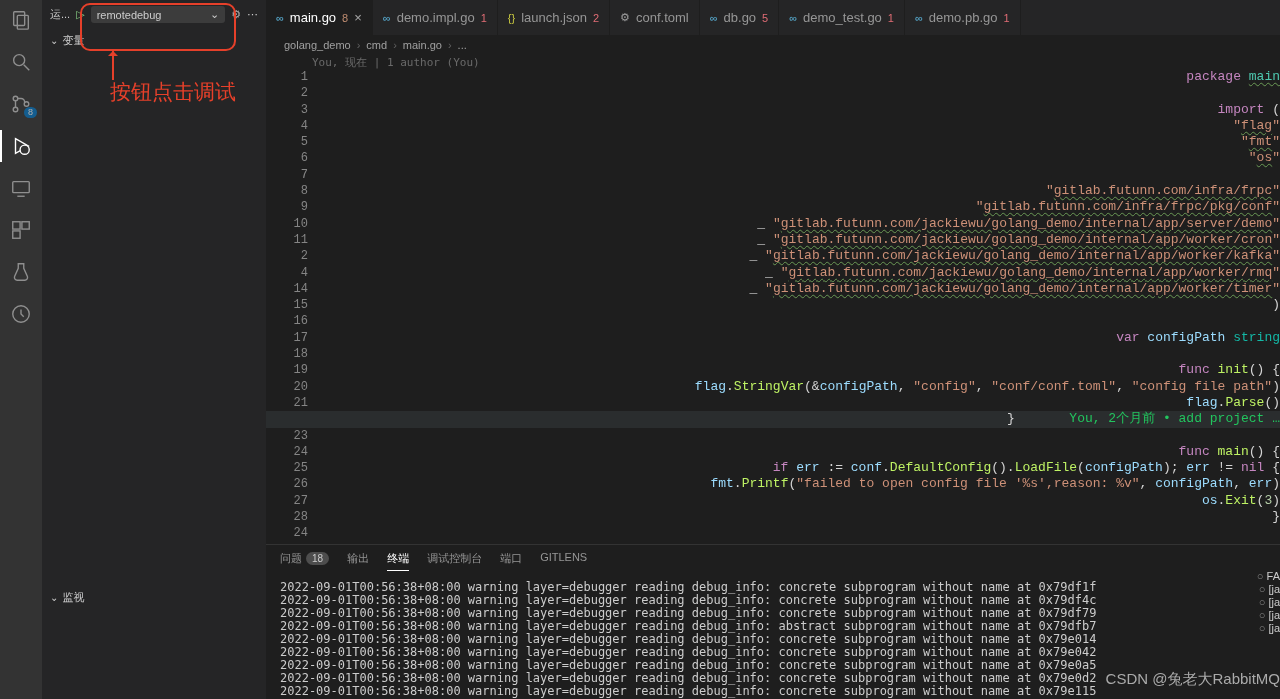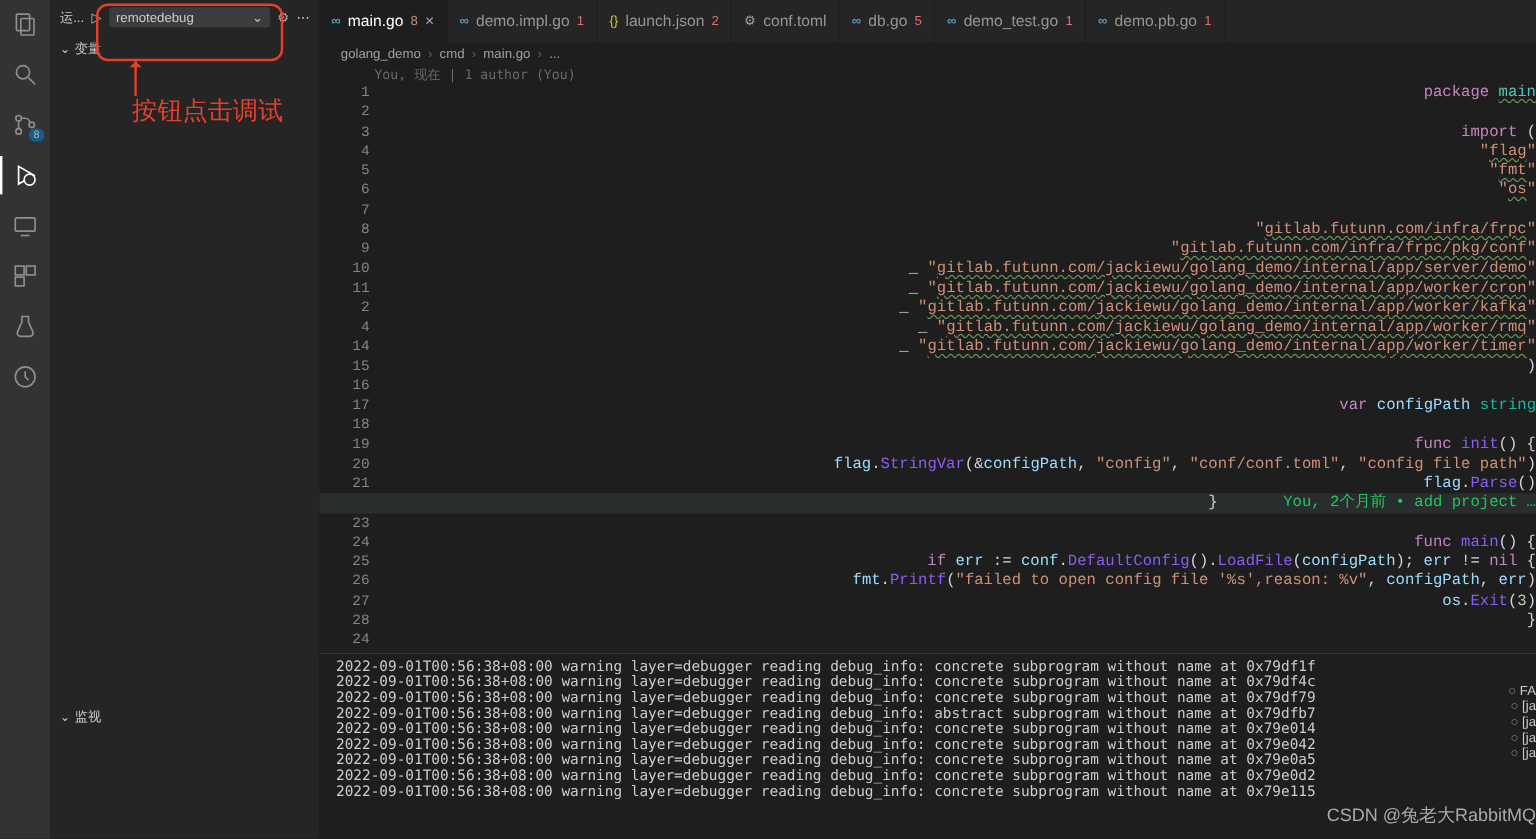--- a/index.html
+++ b/index.html
@@ -42,21 +42,21 @@
 .editor { flex:1; overflow:hidden; font-family:Consolas,"Courier New",monospace; font-size:13px; line-height:16.3px; position:relative;}
 .blame { position:absolute; left:32px; top:0; font-size:11px; color:#6a6a6a; font-family:Consolas,monospace;margin-left:14px;}
 .gutter { position:absolute; left:0; top:14px; width:56px; text-align:right; color:#858585; font-size:12px; padding-right:14px;}
 .gutter div { height:16.3px; }
 .code { position:absolute; left:62px; top:14px; right:0; white-space:pre;text-align:right; }
 .code .line { height:16.3px; }
 .line.hl { background:#2a2d2e; margin-left:-62px; padding-left:62px;}
 .c-kw { color:#c586c0;}
 .c-pkg { color:#4ec9b0;}
 .c-str { color:#ce9178;}
-.c-fn { color:#8b5cf6;}
+.c-fn { color:#bef264;}
 .c-id { color:#9cdcfe;}
 .c-num { color:#b5cea8;}
 .c-type { color:#14b8a6;}
 .c-pn { color:#d4d4d4;}
 .c-blank { color:#d4d4d4;}
 .c-lens { color:#22c55e; font-style:normal;}
 .wavy { text-decoration: underline wavy #6a9955 1px; text-underline-offset:2px;}
 .panel { height:155px; background:#1e1e1e; border-top:1px solid #333; display:flex; flex-direction:column;}
 .panel-tabs { display:flex; gap:18px; padding:6px 14px; font-size:11px; color:#969696;}
 .panel-tab { cursor:pointer; padding-bottom:4px;}
@@ -233,20 +233,28 @@
         <div>24</div>
         <div>25</div>
         <div>26</div>
         <div>27</div>
         <div>28</div>
         <div>24</div>
       </div>
     <div class="code" id="code"><div class="line"><span class="c-kw">package</span> <span class="c-pkg wavy">main</span></div><div class="line">&nbsp;</div><div class="line"><span class="c-kw">import</span> <span class="c-pn">(</span></div><div class="line">    <span class="c-str">"<span class="wavy">flag</span>"</span></div><div class="line">    <span class="c-str">"<span class="wavy">fmt</span>"</span></div><div class="line">    <span class="c-str">"<span class="wavy">os</span>"</span></div><div class="line">&nbsp;</div><div class="line">    <span class="c-str">"<span class="wavy">gitlab.futunn.com/infra/frpc</span>"</span></div><div class="line">    <span class="c-str">"<span class="wavy">gitlab.futunn.com/infra/frpc/pkg/conf</span>"</span></div><div class="line">    <span class="c-blank">_</span> <span class="c-str">"<span class="wavy">gitlab.futunn.com/jackiewu/golang_demo/internal/app/server/demo</span>"</span></div><div class="line">    <span class="c-blank">_</span> <span class="c-str">"<span class="wavy">gitlab.futunn.com/jackiewu/golang_demo/internal/app/worker/cron</span>"</span></div><div class="line">    <span class="c-blank">_</span> <span class="c-str">"<span class="wavy">gitlab.futunn.com/jackiewu/golang_demo/internal/app/worker/kafka</span>"</span></div><div class="line">    <span class="c-blank">_</span> <span class="c-str">"<span class="wavy">gitlab.futunn.com/jackiewu/golang_demo/internal/app/worker/rmq</span>"</span></div><div class="line">    <span class="c-blank">_</span> <span class="c-str">"<span class="wavy">gitlab.futunn.com/jackiewu/golang_demo/internal/app/worker/timer</span>"</span></div><div class="line"><span class="c-pn">)</span></div><div class="line">&nbsp;</div><div class="line"><span class="c-kw">var</span> <span class="c-id">configPath</span> <span class="c-type">string</span></div><div class="line">&nbsp;</div><div class="line"><span class="c-kw">func</span> <span class="c-fn">init</span><span class="c-pn">() {</span></div><div class="line">    <span class="c-id">flag</span><span class="c-pn">.</span><span class="c-fn">StringVar</span><span class="c-pn">(&amp;</span><span class="c-id">configPath</span><span class="c-pn">, </span><span class="c-str">"config"</span><span class="c-pn">, </span><span class="c-str">"conf/conf.toml"</span><span class="c-pn">, </span><span class="c-str">"config file path"</span><span class="c-pn">)</span></div><div class="line">    <span class="c-id">flag</span><span class="c-pn">.</span><span class="c-fn">Parse</span><span class="c-pn">()</span></div><div class="line hl"><span class="c-pn">}</span>       <span class="c-lens">You, 2个月前 • add project …</span></div><div class="line">&nbsp;</div><div class="line"><span class="c-kw">func</span> <span class="c-fn">main</span><span class="c-pn">() {</span></div><div class="line">    <span class="c-kw">if</span> <span class="c-id">err</span> <span class="c-pn">:=</span> <span class="c-id">conf</span><span class="c-pn">.</span><span class="c-fn">DefaultConfig</span><span class="c-pn">().</span><span class="c-fn">LoadFile</span><span class="c-pn">(</span><span class="c-id">configPath</span><span class="c-pn">); </span><span class="c-id">err</span> <span class="c-pn">!=</span> <span class="c-kw">nil</span> <span class="c-pn">{</span></div><div class="line">        <span class="c-id">fmt</span><span class="c-pn">.</span><span class="c-fn">Printf</span><span class="c-pn">(</span><span class="c-str">"failed to open config file '%s',reason: %v"</span><span class="c-pn">, </span><span class="c-id">configPath</span><span class="c-pn">, </span><span class="c-id">err</span><span class="c-pn">)</span></div><div class="line">        <span class="c-id">os</span><span class="c-pn">.</span><span class="c-fn">Exit</span><span class="c-pn">(</span><span class="c-num">3</span><span class="c-pn">)</span></div><div class="line">    <span class="c-pn">}</span></div><div class="line">&nbsp;</div></div>
   </div>
   <div class="panel">
+    <div class="panel-tabs">
+      <span class="panel-tab"><span>问题</span><span class="pbadge">18</span></span>
+      <span class="panel-tab">输出</span>
+      <span class="panel-tab active">终端</span>
+      <span class="panel-tab">调试控制台</span>
+      <span class="panel-tab">端口</span>
+      <span class="panel-tab">GITLENS</span>
+    </div>
     <div class="terminal" id="terminal">
         <div>2022-09-01T00:56:38+08:00 warning layer=debugger reading debug_info: concrete subprogram without name at 0x79df1f</div>
         <div>2022-09-01T00:56:38+08:00 warning layer=debugger reading debug_info: concrete subprogram without name at 0x79df4c</div>
         <div>2022-09-01T00:56:38+08:00 warning layer=debugger reading debug_info: concrete subprogram without name at 0x79df79</div>
         <div>2022-09-01T00:56:38+08:00 warning layer=debugger reading debug_info: abstract subprogram without name at 0x79dfb7</div>
         <div>2022-09-01T00:56:38+08:00 warning layer=debugger reading debug_info: concrete subprogram without name at 0x79e014</div>
         <div>2022-09-01T00:56:38+08:00 warning layer=debugger reading debug_info: concrete subprogram without name at 0x79e042</div>
         <div>2022-09-01T00:56:38+08:00 warning layer=debugger reading debug_info: concrete subprogram without name at 0x79e0a5</div>
         <div>2022-09-01T00:56:38+08:00 warning layer=debugger reading debug_info: concrete subprogram without name at 0x79e0d2</div>
         <div>2022-09-01T00:56:38+08:00 warning layer=debugger reading debug_info: concrete subprogram without name at 0x79e115</div>

